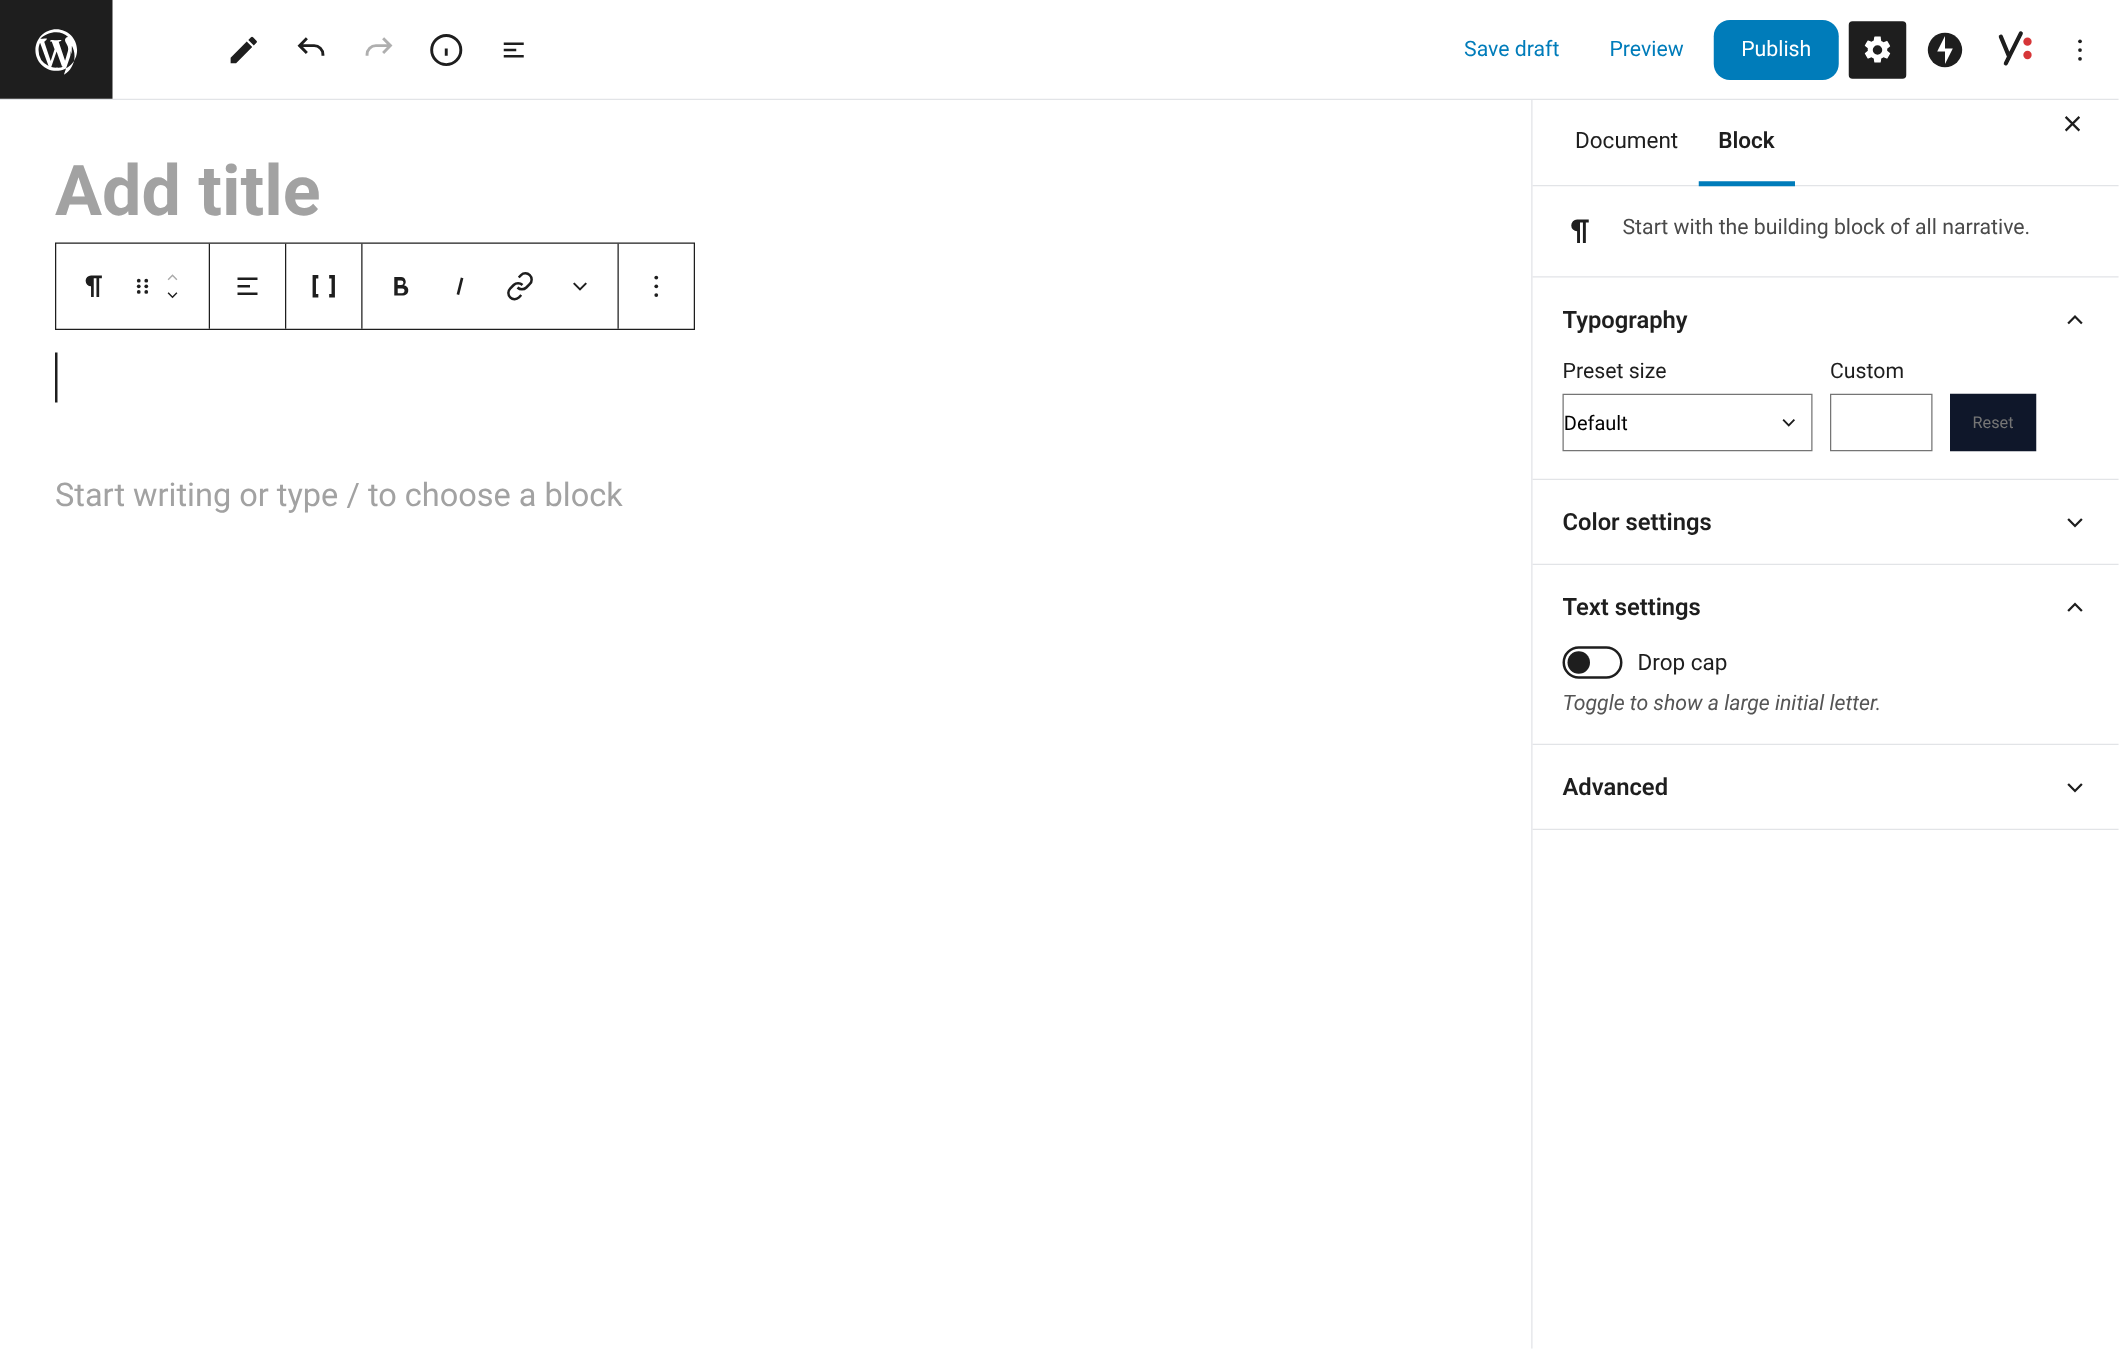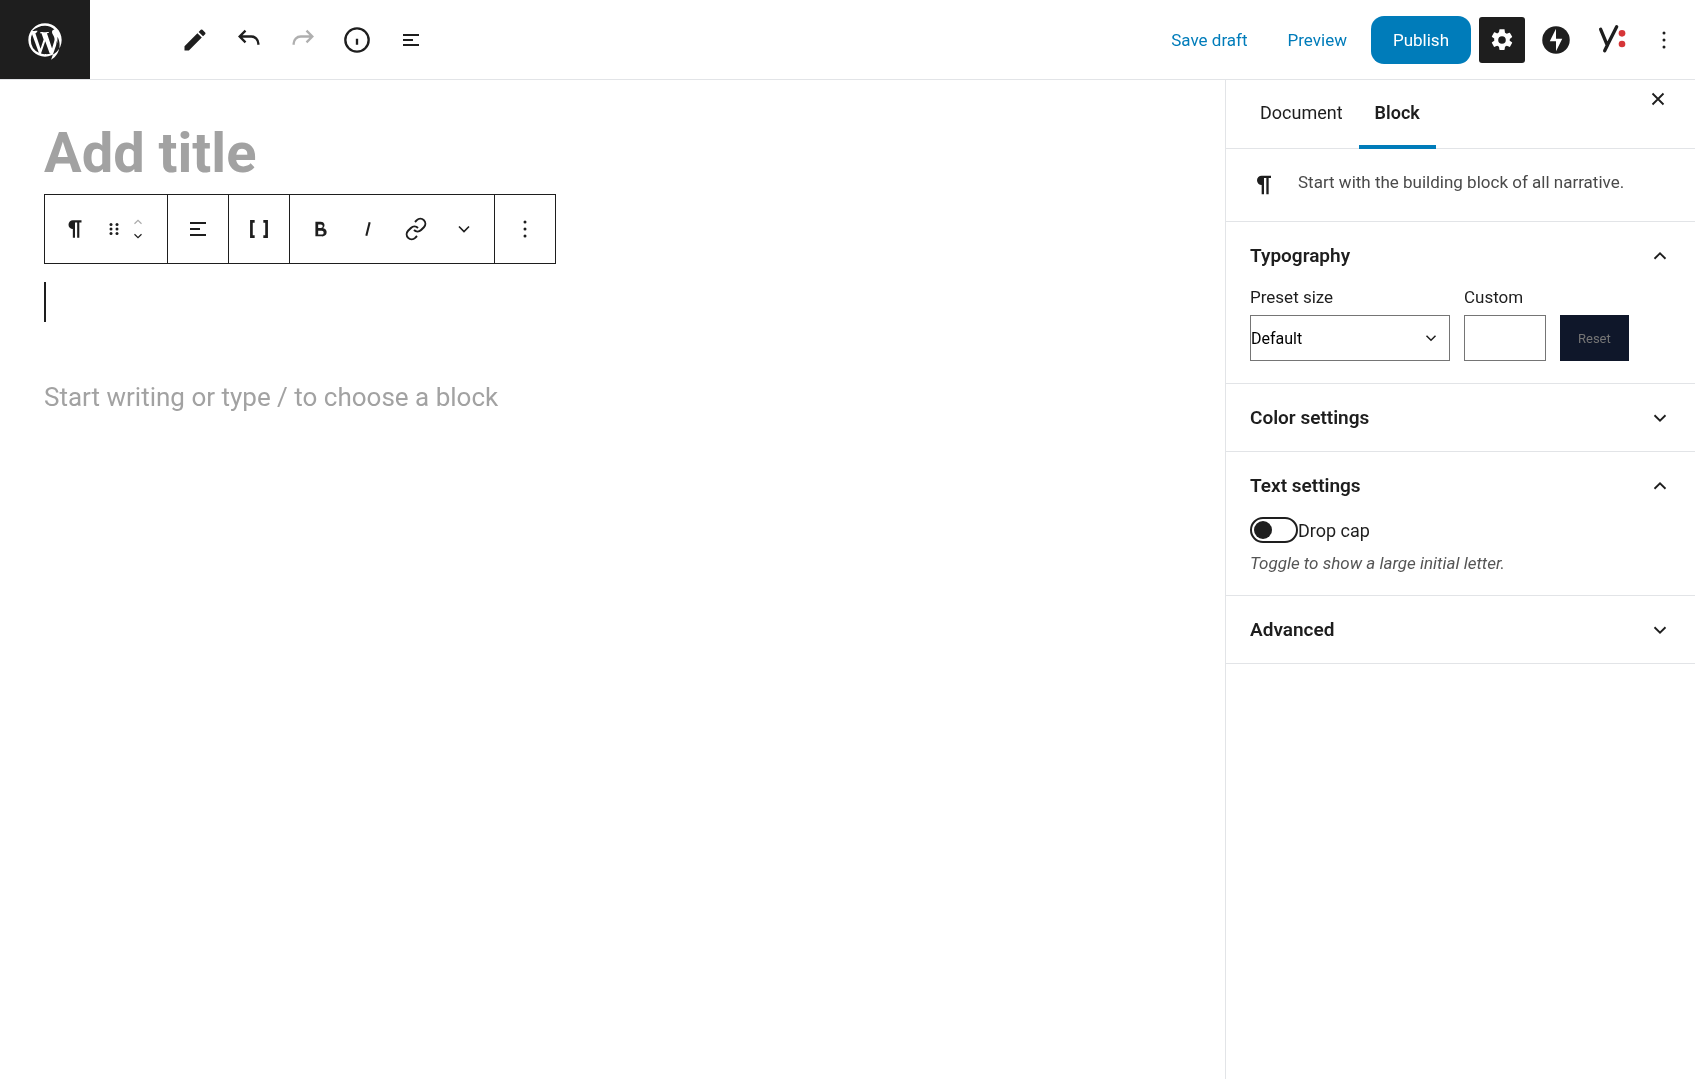--- a/index.html
+++ b/index.html
@@ -40,21 +40,21 @@
 .panel-hdr{display:flex;justify-content:space-between;align-items:center;cursor:pointer}
 .panel-hdr h3{font-size:19px;font-weight:600}
 .typo-row{display:flex;gap:14px;margin-top:20px}
 .typo-col{display:flex;flex-direction:column;gap:8px}
 .typo-col label{font-size:17px}
 .sel{width:200px;height:46px;border:1px solid #757575;padding:0 0;font-size:16px;background:#fff;appearance:none;cursor:pointer;position:relative}
 .sel-wrap{position:relative}
 .sel-wrap svg{position:absolute;right:10px;top:50%;transform:translateY(-50%);pointer-events:none}
 .num-in{width:82px;height:46px;border:1px solid #757575;padding:0 8px}
 .reset-btn{height:46px;padding:0 18px;background:#0f172a;border:none;color:#757575;font-size:13px;cursor:pointer;align-self:flex-end}
-.toggle{display:flex;align-items:center;gap:0}
+.toggle{display:flex;align-items:center;gap:12px}
 .tgl{width:48px;height:26px;border:2px solid #1e1e1e;border-radius:13px;position:relative;cursor:pointer;background:#fff}
 .tgl::after{content:"";width:18px;height:18px;background:#1e1e1e;border-radius:50%;position:absolute;left:2px;top:2px}
 .hint{font-style:italic;color:#555;font-size:17px;margin-top:10px}
 </style>
 </head>
 <body>
 
 <div class="app">
   <div class="header">
     <div class="header-left">

